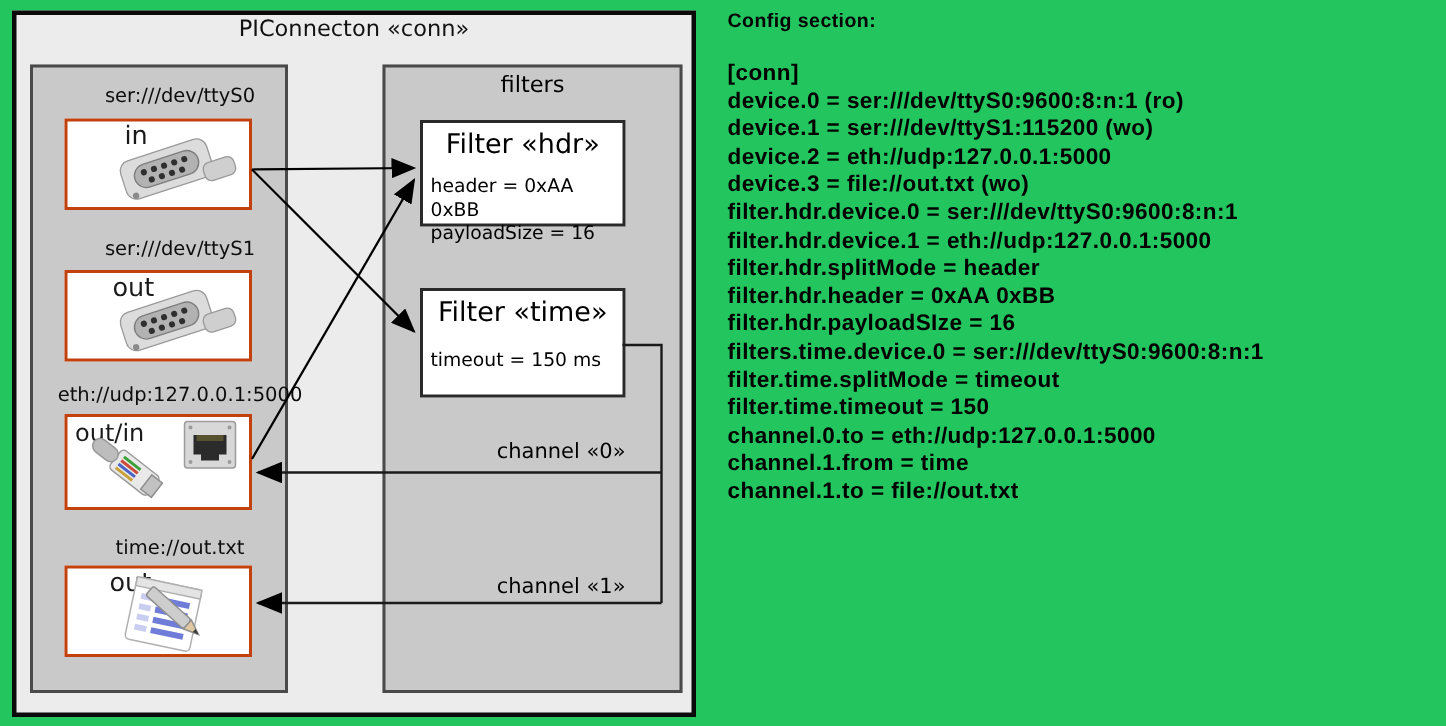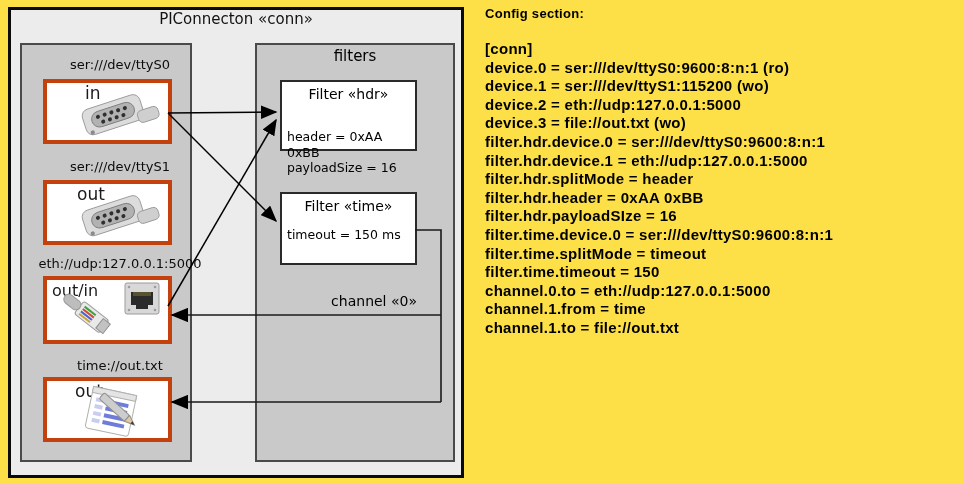--- a/index.html
+++ b/index.html
@@ -1,39 +1,39 @@
 <!DOCTYPE html>
 <html><head>
 <meta charset="utf-8">
 <style>
   html,body{margin:0;padding:0;background:#fff;}
-  .stage{position:relative;width:964px;height:484px;background:#fde047;
+  .stage{position:relative;width:964px;height:484px;background:#22c55e;
          font-family:"DejaVu Sans",sans-serif;color:#000;overflow:hidden;}
   .abs{position:absolute;}
 
   
   .outer-box{left:8px;top:7px;width:450px;height:465px;background:#ececec;
              border:3px solid #0a0a0a;}
   .diagram-title{left:8px;top:10px;width:456px;text-align:center;
                  font-size:15px;color:#111;}
 
   
   .panel{background:#c9c9c9;border:2px solid #4a4a4a;}
   .devices-panel{left:20px;top:43px;width:168px;height:415px;}
   .filters-panel{left:255px;top:43px;width:196px;height:415px;}
   .filters-title{left:255px;top:47px;width:200px;text-align:center;font-size:15px;}
 
   
   .dev-label{left:20px;width:200px;text-align:center;font-size:13px;color:#0c0c0c;}
-  .dev-box{left:43px;width:121px;height:57px;background:#ffffff;border:4px solid #c2410c;}
+  .dev-box{left:43px;width:121px;height:57px;background:#ffffff;border:2px solid #c2410c;}
   .io-label{position:absolute;font-size:17px;color:#1a1a1a;line-height:19px;}
 
   
   .filter-box{left:280px;width:133px;background:#ffffff;border:2px solid #2a2a2a;}
-  .filter-title{margin-top:4px;text-align:center;font-size:14px;}
+  .filter-title{margin-top:4px;text-align:center;font-size:18px;}
   .filter-props{padding-left:5px;font-size:12.5px;line-height:15.5px;}
 
   .channel-label{left:280px;width:137px;text-align:right;font-size:14px;}
 
   svg.overlay{left:0;top:0;pointer-events:none;}
 
   
   .config{left:485px;top:6px;width:479px;
           font-family:Liberation Sans, sans-serif;font-weight:bold;color:#000;}
   .config-heading{font-size:13px;margin-bottom:19px;letter-spacing:0.3px;}
@@ -138,34 +138,35 @@
         <polygon points="46.6,42 49.4,42 48,46" fill="#3a3a3a"></polygon>
       </g>
     </svg>
   </div>
 
   <div class="abs panel filters-panel"></div>
   <div class="abs filters-title">filters</div>
 
   <div class="abs filter-box" style="top:80px;height:67px">
     <div class="filter-title">Filter «hdr»</div>
-    <div class="filter-props" style="margin-top:27px">
+    <div class="filter-props" style="margin-top:9px">
       <div>header = 0xAA 0xBB</div>
       <div>payloadSize = 16</div>
     </div>
   </div>
 
   <div class="abs filter-box" style="top:192px;height:69px">
     <div class="filter-title">Filter «time»</div>
     <div class="filter-props" style="margin-top:13px">
       <div>timeout = 150 ms</div>
     </div>
   </div>
 
   <div class="abs channel-label" style="top:293px">channel «0»</div>
+  <div class="abs channel-label" style="top:383px">channel «1»</div>
 
   <svg class="abs overlay" width="484" height="484" viewBox="0 0 484 484">
     <defs>
       <marker id="ah" markerWidth="12" markerHeight="9" refX="10" refY="4.5" orient="auto">
         <path d="M0,0 L11,4.5 L0,9 z" fill="#000"></path>
       </marker>
     </defs>
     <line x1="168" y1="113" x2="276" y2="112" stroke="#000" stroke-width="1.5" marker-end="url(#ah)"></line>
     <line x1="168" y1="113" x2="276" y2="221" stroke="#000" stroke-width="1.5" marker-end="url(#ah)"></line>
     <line x1="168" y1="306" x2="276" y2="120" stroke="#000" stroke-width="1.5" marker-end="url(#ah)"></line>
@@ -179,21 +180,21 @@
     <div class="config-line">[conn]</div>
     <div class="config-line">device.0 = ser:///dev/ttyS0:9600:8:n:1 (ro)</div>
     <div class="config-line">device.1 = ser:///dev/ttyS1:115200 (wo)</div>
     <div class="config-line">device.2 = eth://udp:127.0.0.1:5000</div>
     <div class="config-line">device.3 = file://out.txt (wo)</div>
     <div class="config-line">filter.hdr.device.0 = ser:///dev/ttyS0:9600:8:n:1</div>
     <div class="config-line">filter.hdr.device.1 = eth://udp:127.0.0.1:5000</div>
     <div class="config-line">filter.hdr.splitMode = header</div>
     <div class="config-line">filter.hdr.header = 0xAA 0xBB</div>
     <div class="config-line">filter.hdr.payloadSIze = 16</div>
-    <div class="config-line">filter.time.device.0 = ser:///dev/ttyS0:9600:8:n:1</div>
+    <div class="config-line">filters.time.device.0 = ser:///dev/ttyS0:9600:8:n:1</div>
     <div class="config-line">filter.time.splitMode = timeout</div>
     <div class="config-line">filter.time.timeout = 150</div>
     <div class="config-line">channel.0.to = eth://udp:127.0.0.1:5000</div>
     <div class="config-line">channel.1.from = time</div>
     <div class="config-line">channel.1.to = file://out.txt</div>
   </div>
 
 </div>
 
 </body></html>

